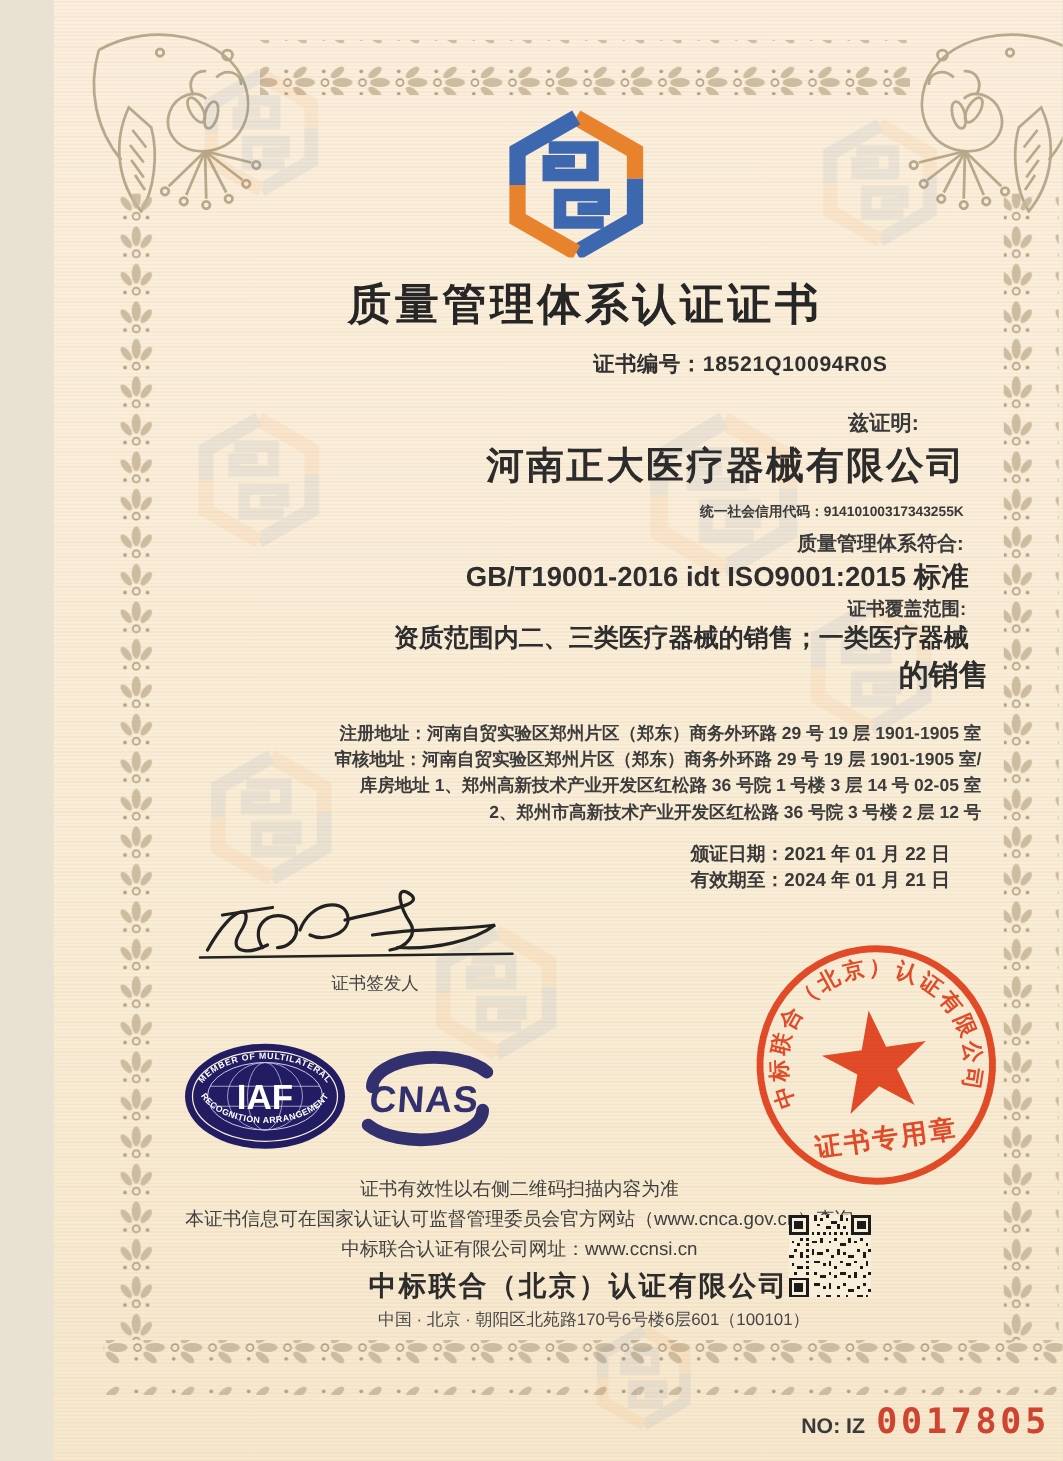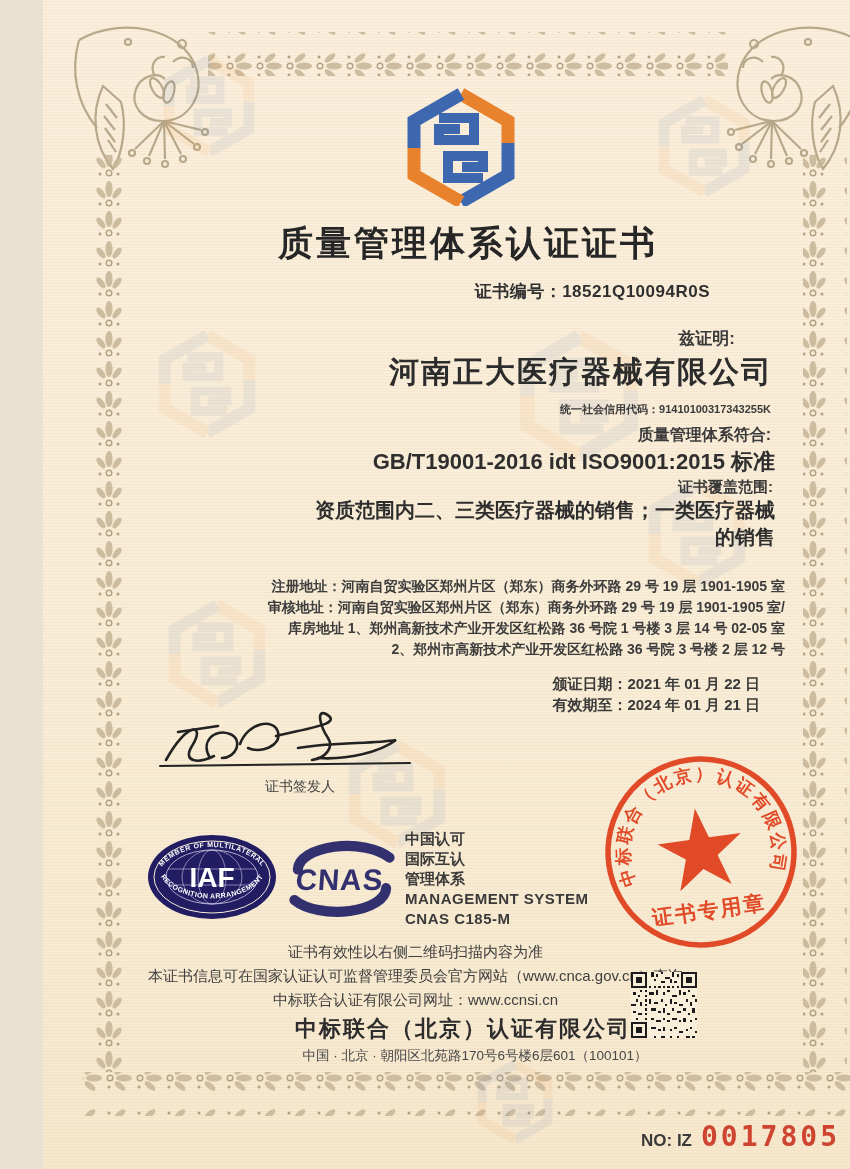--- a/index.html
+++ b/index.html
@@ -17,21 +17,21 @@
          letter-spacing:3px;color:#262626;}
   .certno{right:183px;top:280px;font-size:17px;font-weight:bold;color:#303030;letter-spacing:.5px;}
   .r-line{position:absolute;text-align:right;}
   .certify{right:158px;top:327px;font-size:17px;font-weight:bold;}
   .company{right:120px;top:352px;font-size:30px;font-weight:bold;letter-spacing:2px;color:#2c2c2c;}
   .credit{right:122px;top:402px;font-size:11px;font-weight:bold;}
   .conform{right:122px;top:425px;font-size:16px;font-weight:bold;}
   .standard{right:118px;top:447px;font-size:22px;font-weight:bold;color:#2e2e2e;}
   .scopelabel{right:120px;top:478px;font-size:15px;font-weight:bold;}
   .scope1{right:118px;top:497px;font-size:20px;font-weight:bold;color:#2e2e2e;}
-  .scope2{right:118px;top:524px;font-size:20px;font-weight:bold;color:#2e2e2e;}
+  .scope2{right:102px;top:524px;font-size:24px;font-weight:bold;color:#2e2e2e;}
   .addr{right:108px;top:576px;width:650px;text-align:right;font-size:14px;font-weight:bold;
         line-height:21px;color:#3c3c3c;}
   .dates{right:133px;top:673px;text-align:left;font-size:15px;font-weight:bold;line-height:21px;}
   .signer{left:222px;top:778px;font-size:14px;color:#444;}
   .acctext{left:362px;top:829px;font-size:15px;font-weight:bold;line-height:20px;color:#3a3a3a;}
   .acctext .en{letter-spacing:.5px;}
   .note-wrap{left:0;top:940px;width:745px;text-align:center;font-size:15px;line-height:24px;color:#3f3f3f;}
   .orgname{left:0;top:1014px;width:840px;text-align:center;font-size:22px;font-weight:bold;
            letter-spacing:2px;color:#2c2c2c;}
   .orgaddr{left:0;top:1047px;width:840px;text-align:center;font-size:13.5px;color:#474747;padding-left:12px;}
@@ -187,27 +187,20 @@
       <textPath href="#iafBot" startOffset="50%" text-anchor="middle">RECOGNITION ARRANGEMENT</textPath>
     </text>
   </svg>
 
   <svg class="abs fg" style="left:243px;top:838px" width="112" height="80" viewBox="0 0 132 80">
     <path d="M14,30 A58,28 0 0 1 122,16" fill="none" stroke="#32306e" stroke-width="12" stroke-linecap="round"></path>
     <path d="M118,52 A58,28 0 0 1 10,66" fill="none" stroke="#32306e" stroke-width="12" stroke-linecap="round"></path>
     <text x="66" y="54" text-anchor="middle" font-size="35" font-weight="bold" fill="#32306e" transform="skewX(-4)" letter-spacing="1">CNAS</text>
   </svg>
 
-  <div class="abs fg acctext">
-    <div>中国认可</div>
-    <div>国际互认</div>
-    <div>管理体系</div>
-    <div class="en">MANAGEMENT  SYSTEM</div>
-    <div class="en">CNAS C185-M</div>
-  </div>
 
   <svg class="abs fg" style="left:543px;top:752px;mix-blend-mode:multiply" width="230" height="200" viewBox="0 0 230 200">
     <g transform="rotate(-8 115 100)" opacity=".93">
       <circle cx="115" cy="100" r="93" fill="none" stroke="#e84421" stroke-width="5.5"></circle>
       <path id="stampArc" d="M47.3,124.5 A72,72 0 1 1 182.7,124.5" fill="none"></path>
       <text font-size="17.5" font-weight="bold" fill="#e84421" letter-spacing="2.5">
         <textPath href="#stampArc" startOffset="2">中标联合（北京）认证有限公司</textPath>
       </text>
       <polygon fill="#e84421" points="115,56 124.9,86.6 157,86.6 131,105.4 140.9,136 115,117.2 89.1,136 99,105.4 73,86.6 105.1,86.6"></polygon>
       <text x="115" y="166" text-anchor="middle" font-size="21" font-weight="bold" fill="#e84421" letter-spacing="2">证书专用章</text>

